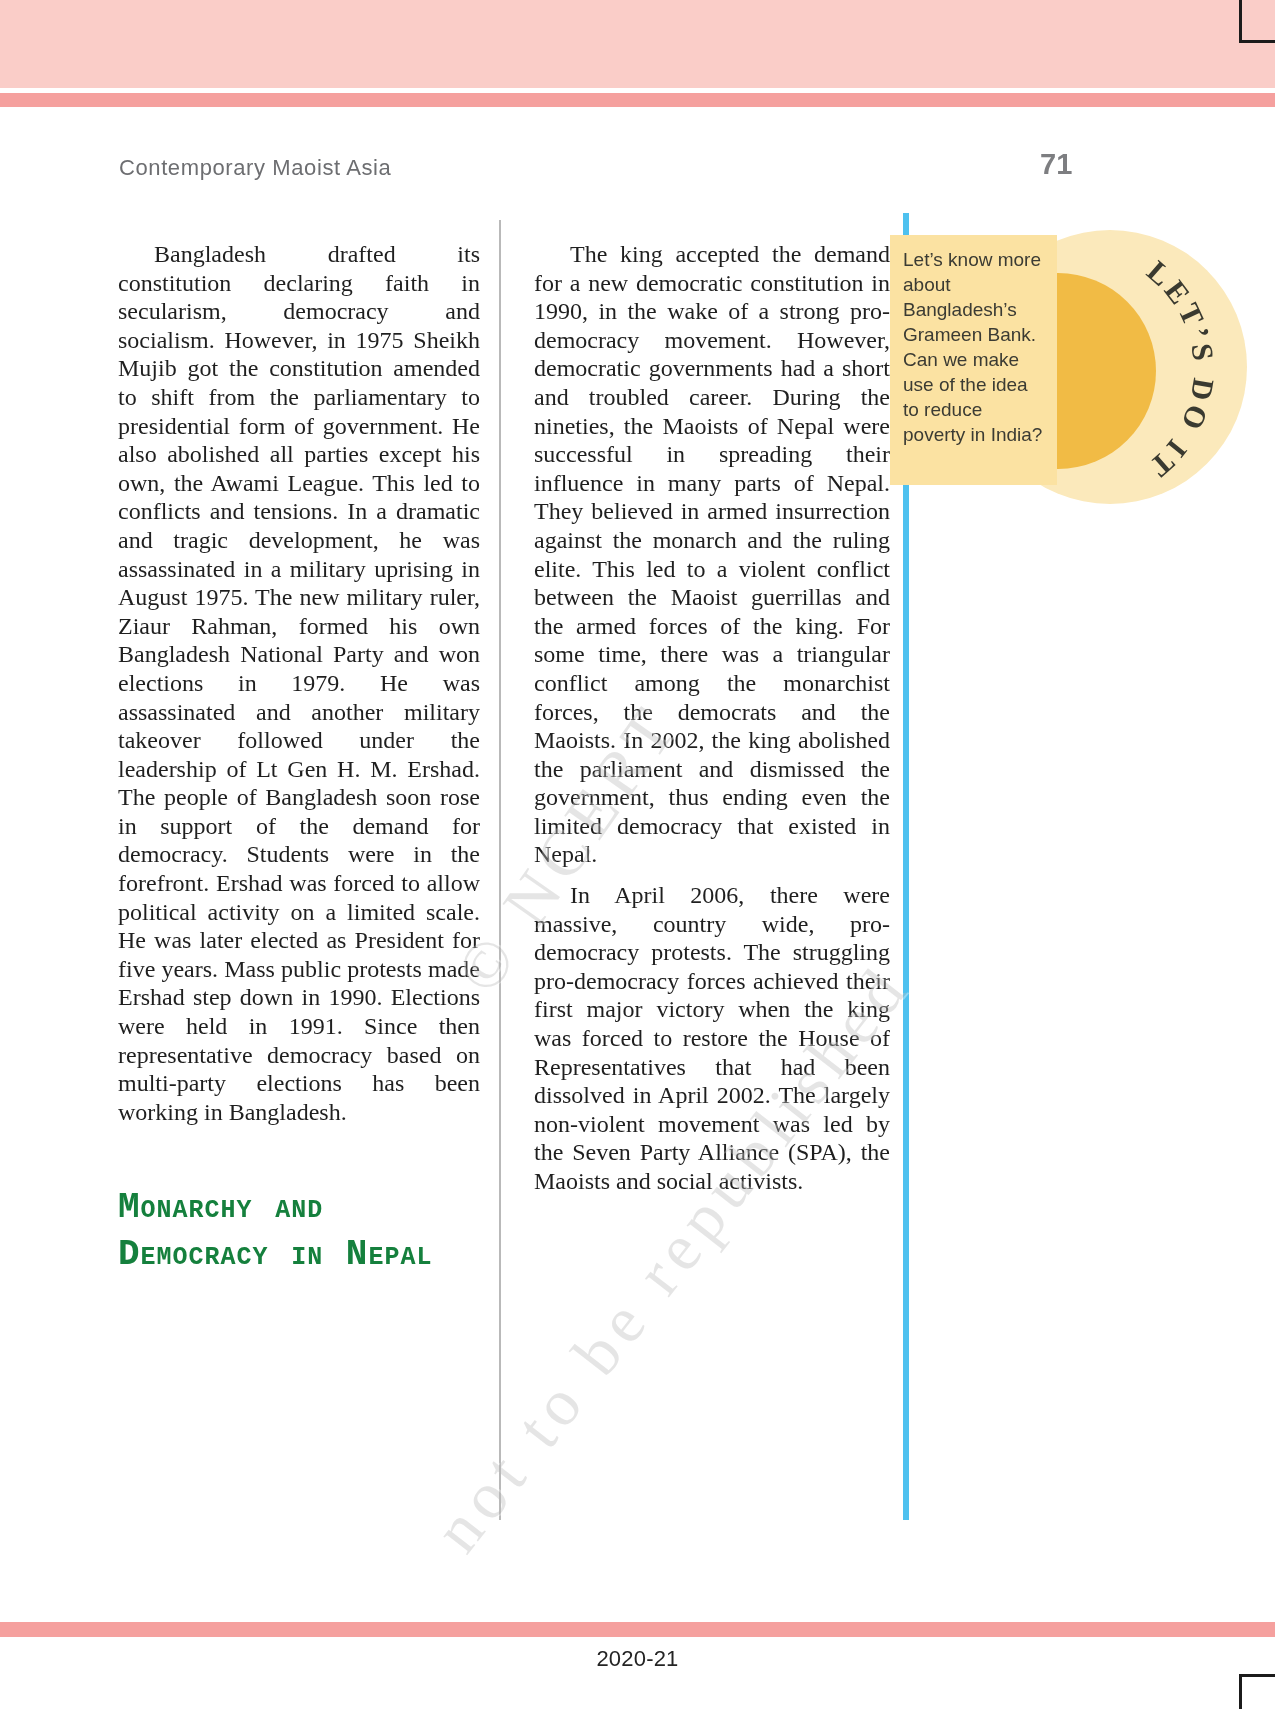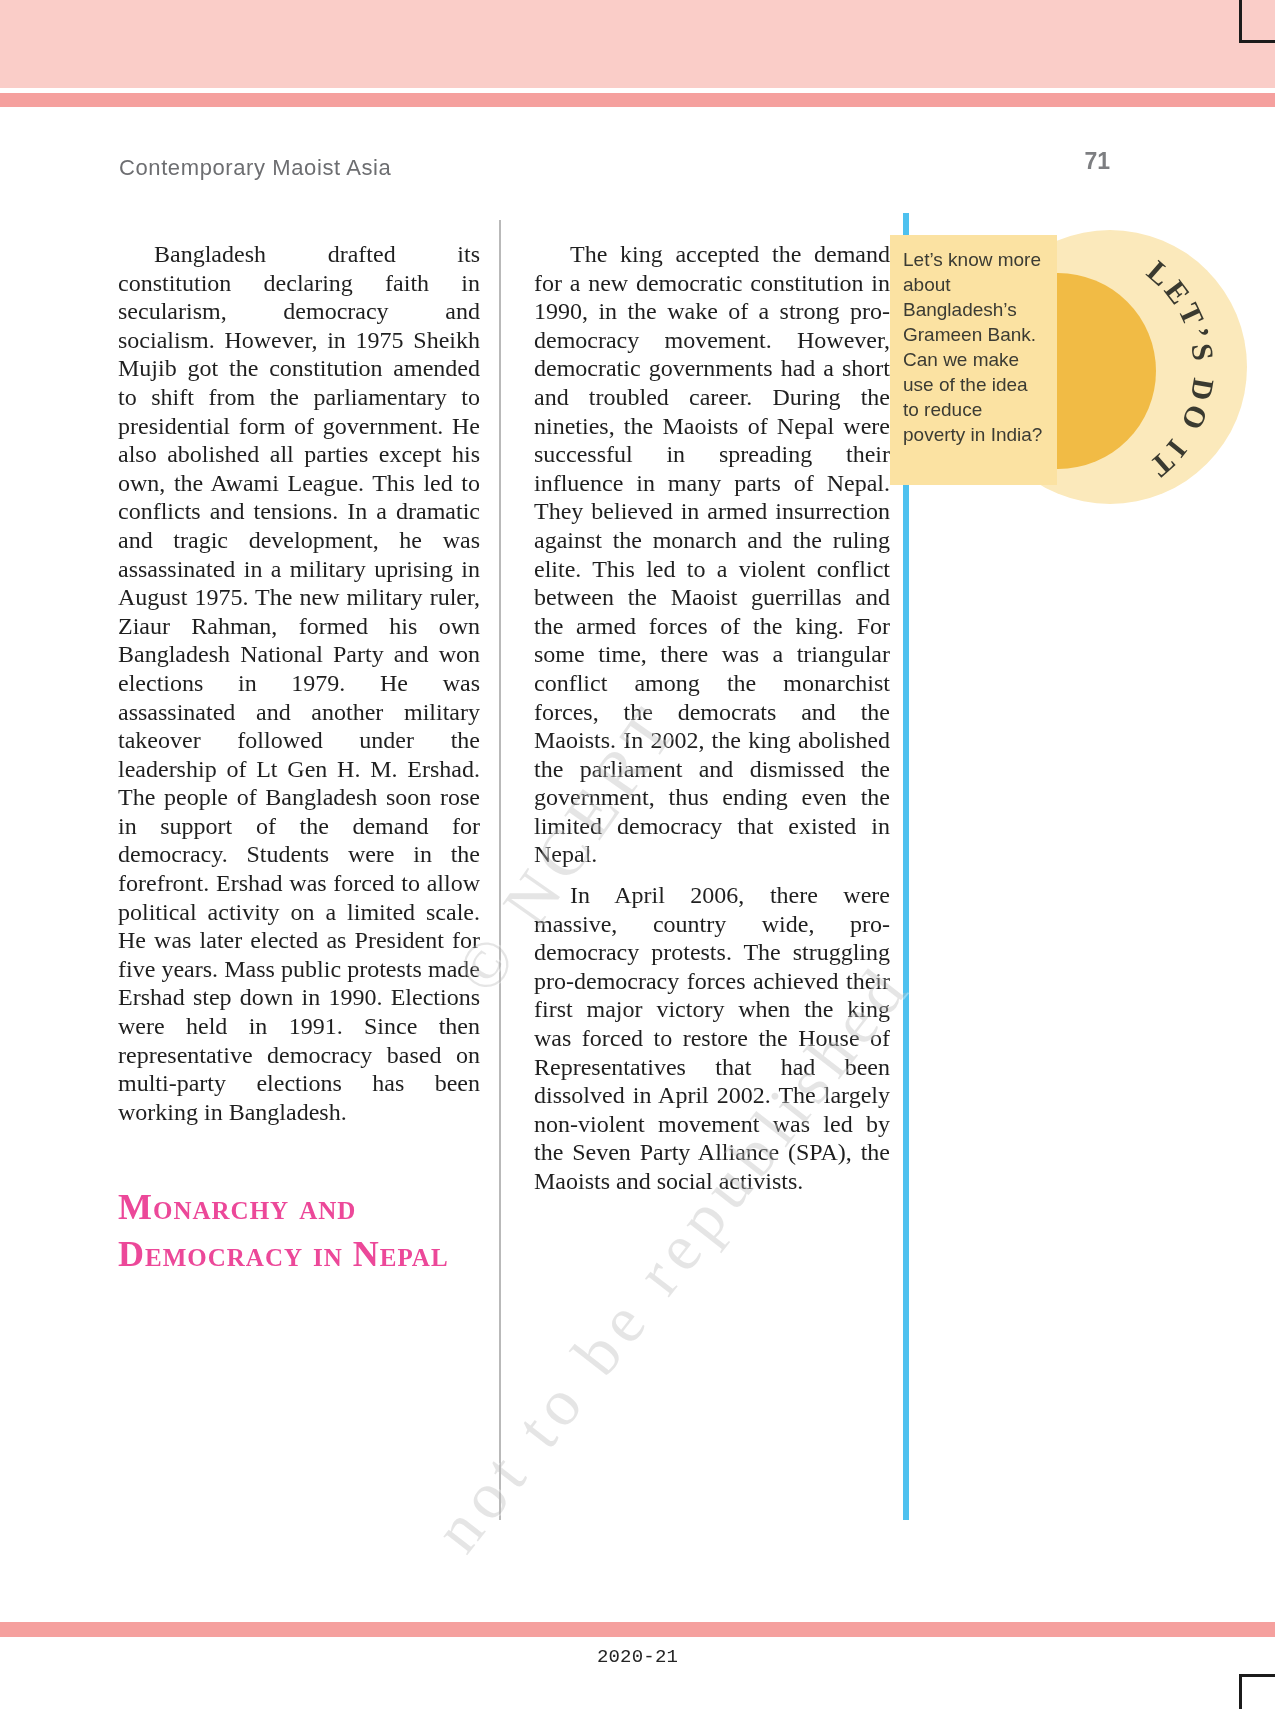--- a/index.html
+++ b/index.html
@@ -21,44 +21,44 @@
   .crop-tr-h{left:1239px;top:40px;width:36px;height:3px;}
   .crop-br-h{left:1239px;top:1674px;width:36px;height:3px;}
   .crop-br-v{left:1239px;top:1674px;width:3px;height:35px;}
   
   .running-title{
     position:absolute;left:119px;top:155px;
     font-family:"Liberation Sans", sans-serif;
     font-size:22px;letter-spacing:0.6px;color:#6d6e71;
   }
   .page-number{
-    position:absolute;left:1040px;top:148px;width:70px;text-align:right;
+    position:absolute;left:1040px;top:148px;width:70px;text-align:left;
     font-family:"Liberation Sans", sans-serif;
-    font-size:23px;font-weight:600;color:#7d7e81;
+    font-size:29px;font-weight:600;color:#7d7e81;
   }
   
   .col{
     position:absolute;top:240px;
     font-size:24px;line-height:28.6px;
     text-align:justify;
   }
   .col-left{left:118px;width:362px;}
   .col-right{left:534px;width:356px;}
   .col p{margin:0 0 12px 0;}
   .col p.indent{text-indent:36px;}
   .col-divider{
     position:absolute;left:499px;top:220px;width:2px;height:1300px;
     background:#b9b9b9;
   }
   .section-heading{
-    font-family:Liberation Serif, serif;
+    font-family:Liberation Mono, monospace;
     font-variant:small-caps;
     font-weight:700;
     font-size:36px;line-height:47px;letter-spacing:1px;
-    color:#ec4899;
+    color:#15803d;
     text-align:left;
     margin:58px 0 26px 0;
   }
   
   .lets-circle-svg{position:absolute;left:890px;top:210px;z-index:1;}
   .lets-box{
     position:absolute;left:890px;top:235px;width:167px;height:250px;
     background:#fbe2a2;z-index:2;box-sizing:border-box;
     padding:12px 10px 0 13px;
     font-family:"Liberation Sans", sans-serif;
@@ -84,22 +84,22 @@
     color:#bdbdbd;opacity:0.38;white-space:nowrap;
     text-shadow:2px 2px 0 rgba(255,255,255,0.9);
     letter-spacing:8px;
   }
   .watermark-1{left:400px;top:810px;font-size:66px;transform:rotate(-55deg);transform-origin:center;}
   .watermark-2{left:310px;top:1220px;font-size:66px;transform:rotate(-52deg);transform-origin:center;}
   
   .footer-bar{position:absolute;left:0;top:1622px;width:1275px;height:15px;background:#f5a09e;}
   .footer-year{
     position:absolute;left:0;top:1646px;width:1275px;text-align:center;
-    font-family:Liberation Mono, monospace;
-    font-size:19px;color:#242424;letter-spacing:0.2px;
+    font-family:Liberation Sans, sans-serif;
+    font-size:22px;color:#242424;letter-spacing:0.2px;
   }
 </style>
 </head>
 <body>
 
 <div class="page">
 
   <div class="band-light"></div>
   <div class="band-dark"></div>
 

